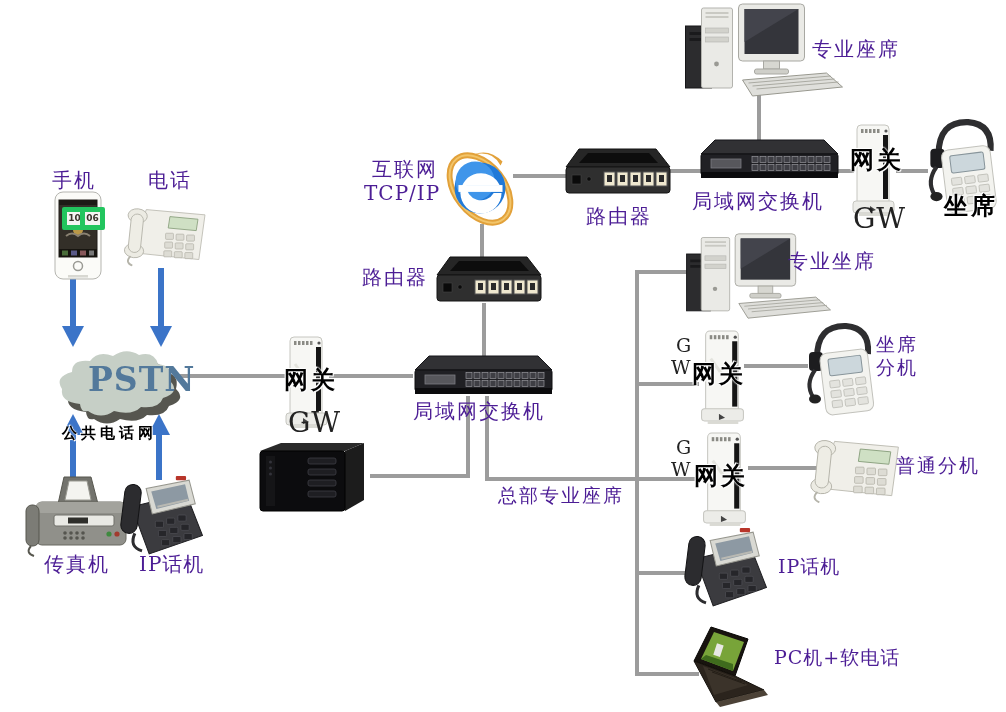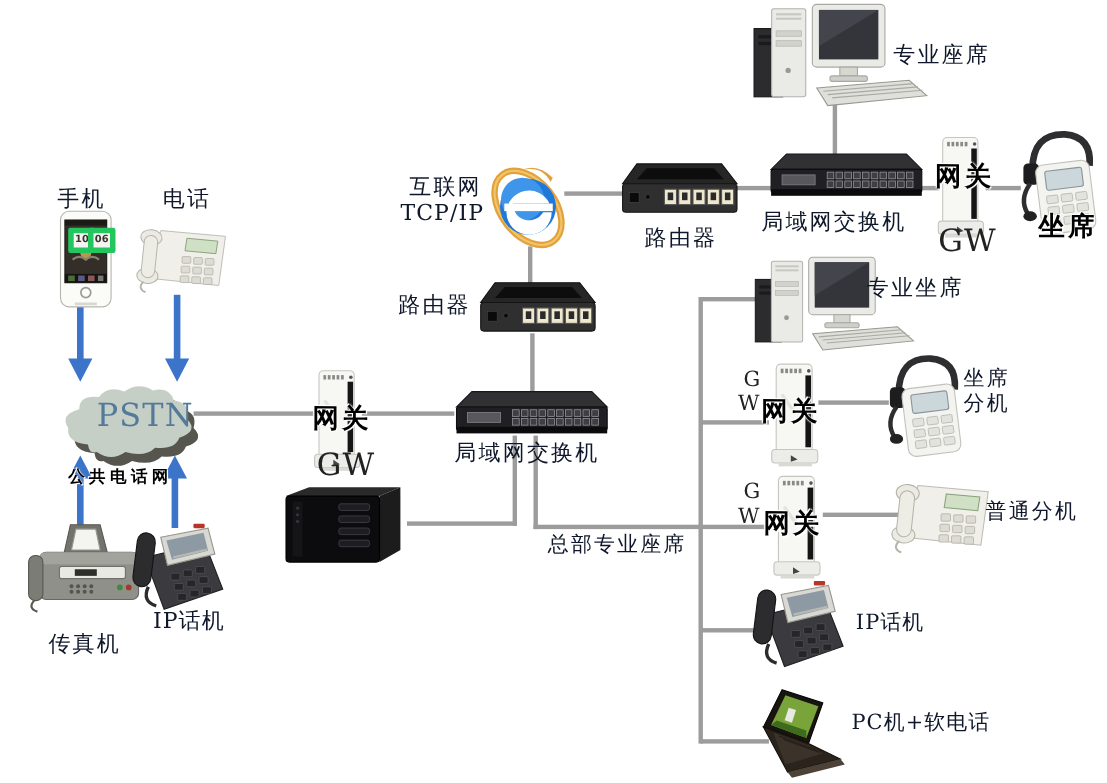--- a/index.html
+++ b/index.html
@@ -3,29 +3,29 @@
 <meta charset="utf-8">
 <style>
   html,body{margin:0;padding:0;background:#fff;}
   .stage{position:relative;width:1006px;height:712px;background:#ffffff;overflow:hidden;
          font-family:"DejaVu Serif","Liberation Serif",serif;color:#111;}
   
   .ln{position:absolute;background:#9c9c9c;z-index:1;}
   .ln.h{height:4px;}
   .ln.v{width:4px;}
   
-  .lbl{position:absolute;z-index:5;font-size:20px;letter-spacing:2px;color:#0f172a;
+  .lbl{position:absolute;z-index:5;font-size:20px;letter-spacing:2px;color:#4c1d95;
        white-space:nowrap;line-height:1.1;}
   .lbl.small{font-size:19px;}
   .gwlbl{position:absolute;z-index:5;font-size:28px;letter-spacing:1px;color:#222;}
   .gwchar{position:absolute;z-index:5;font-size:19px;color:#222;}
   .overlay{position:absolute;z-index:6;font-weight:bold;font-size:24px;letter-spacing:3px;
            color:#000;text-shadow:0 0 2px #fff,0 0 2px #fff,1px 1px 0 #fff,-1px -1px 0 #fff;
            white-space:nowrap;}
-  .pstn-title{position:absolute;z-index:6;font-weight:normal;font-size:29px;letter-spacing:1px;
+  .pstn-title{position:absolute;z-index:6;font-weight:bold;font-size:33px;letter-spacing:1px;
               color:#53799b;}
   .pstn-sub{position:absolute;z-index:6;font-weight:bold;font-size:15px;letter-spacing:4px;
             color:#000;text-shadow:0 0 2px #fff,1px 1px 0 #fff,-1px -1px 0 #fff;white-space:nowrap;}
   .clockbox{position:absolute;z-index:6;width:15px;height:13px;background:#f4f4f2;border:5px solid #22c55e;
             border-radius:2px;font-family:"DejaVu Sans","Liberation Sans",sans-serif;
             font-size:9px;font-weight:bold;color:#3a342c;text-align:center;line-height:13px;}
   svg.dev{position:absolute;z-index:3;overflow:visible;}
   svg.arrow{position:absolute;z-index:2;overflow:visible;}
 </style>
 </head>
@@ -322,21 +322,21 @@
   <div class="lbl" style="left:52px;top:169px;">手机</div>
 
   <svg class="dev" style="left:120px;top:200px;" width="92" height="70" viewBox="0 0 105 72">
       <use href="#sym-deskphone"></use>
     </svg>
   <div class="lbl" style="left:148px;top:169px;">电话</div>
 
   <svg class="dev" style="left:24px;top:474px;" width="110" height="84">
       <use href="#sym-fax"></use>
     </svg>
-  <div class="lbl" style="left:44px;top:574px;">传真机</div>
+  <div class="lbl" style="left:44px;top:553px;">传真机</div>
 
   <svg class="dev" style="left:118px;top:472px;" width="88" height="84" viewBox="0 0 85 82">
       <use href="#sym-ipphone"></use>
     </svg>
   <div class="lbl" style="left:139px;top:553px;letter-spacing:1px;">IP话机</div>
 
   <svg class="dev" style="left:283px;top:334px;" width="48" height="96">
       <use href="#sym-gateway"></use>
     </svg>
   <div class="overlay" style="left:284px;top:364px;">网关</div>

